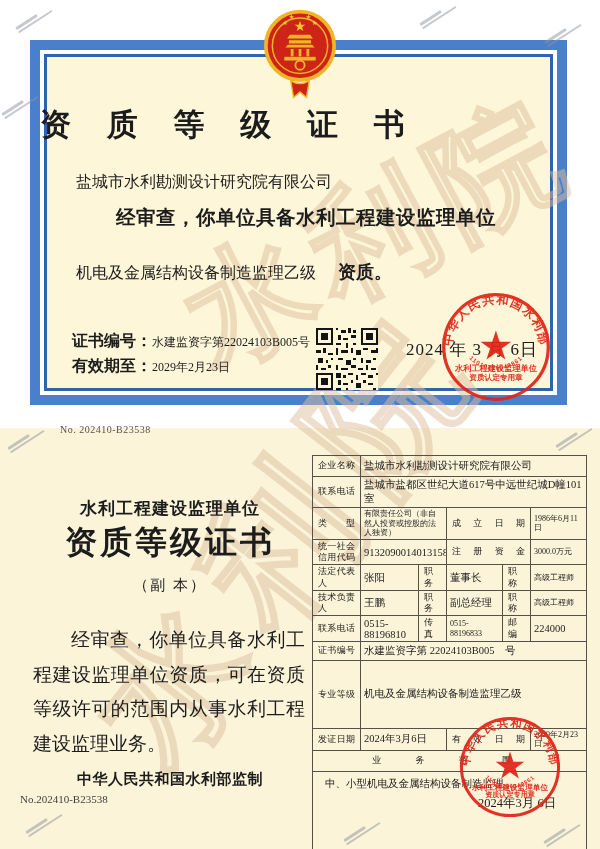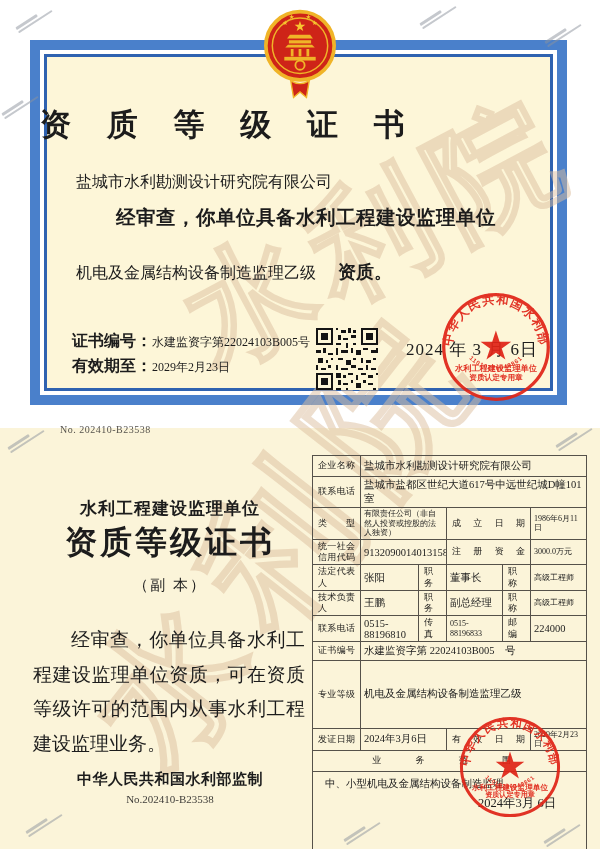--- a/index.html
+++ b/index.html
@@ -41,21 +41,21 @@
   .seal-top{left:440px;top:291px;}
   .seal-bottom{left:458px;top:715px;}
   
   .unit-title{left:40px;top:497px;width:260px;text-align:center;font-size:17px;font-weight:bold;
       font-family:"Liberation Sans",sans-serif;letter-spacing:1px;}
   .big-title{left:20px;top:521px;width:300px;text-align:center;font-size:32px;font-weight:bold;letter-spacing:3px;}
   .sub-title{left:40px;top:576px;width:260px;text-align:center;font-size:15px;letter-spacing:2px;}
   .copy-par{left:33px;top:623px;width:272px;font-size:19px;line-height:1.82;text-align:justify;text-indent:2em;}
   .issuer{left:20px;top:770px;width:300px;text-align:center;font-size:15px;font-weight:bold;
       font-family:"Liberation Sans",sans-serif;letter-spacing:.5px;}
-  .serial2{left:20px;top:793px;width:300px;text-align:center;font-size:11px;color:#3f3d39;}
+  .serial2{left:20px;top:793px;width:300px;text-align:left;font-size:11px;color:#3f3d39;}
   
   .copy-table{position:absolute;left:312px;top:455px;width:274px;z-index:3;border-collapse:collapse;table-layout:fixed;}
   .copy-table td{border:1px solid #55514a;padding:1px 3px;overflow:hidden;}
   .copy-table .lbl{font-size:9px;color:#22211f;text-align:justify;text-align-last:justify;
       text-justify:inter-character;padding:1px 5px;line-height:1.25;}
   .copy-table .val{font-size:10.5px;}
   .copy-table .sm{font-size:8px;line-height:1.2;}
   .scope-header{text-align:center !important;text-align-last:center !important;font-size:12.5px;letter-spacing:16px;height:18px;}
   .scope-cell{height:112px;vertical-align:top;font-size:10.5px;padding:5px 4px 0 12px !important;}
   .scope-date{left:478px;top:795px;font-size:12.5px;z-index:3;}

